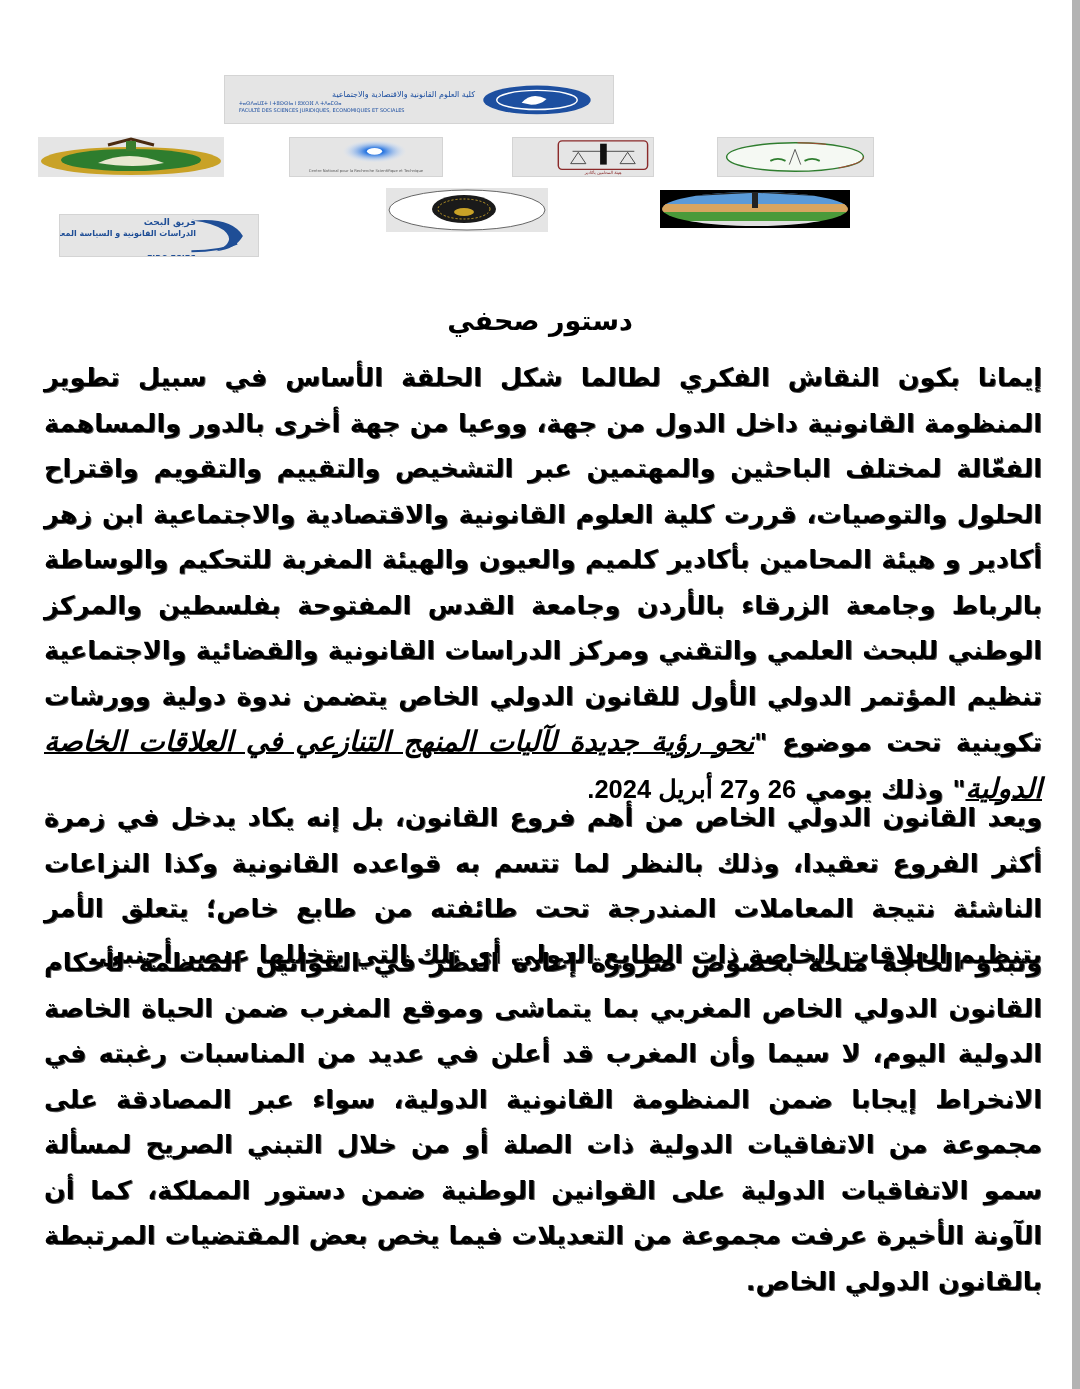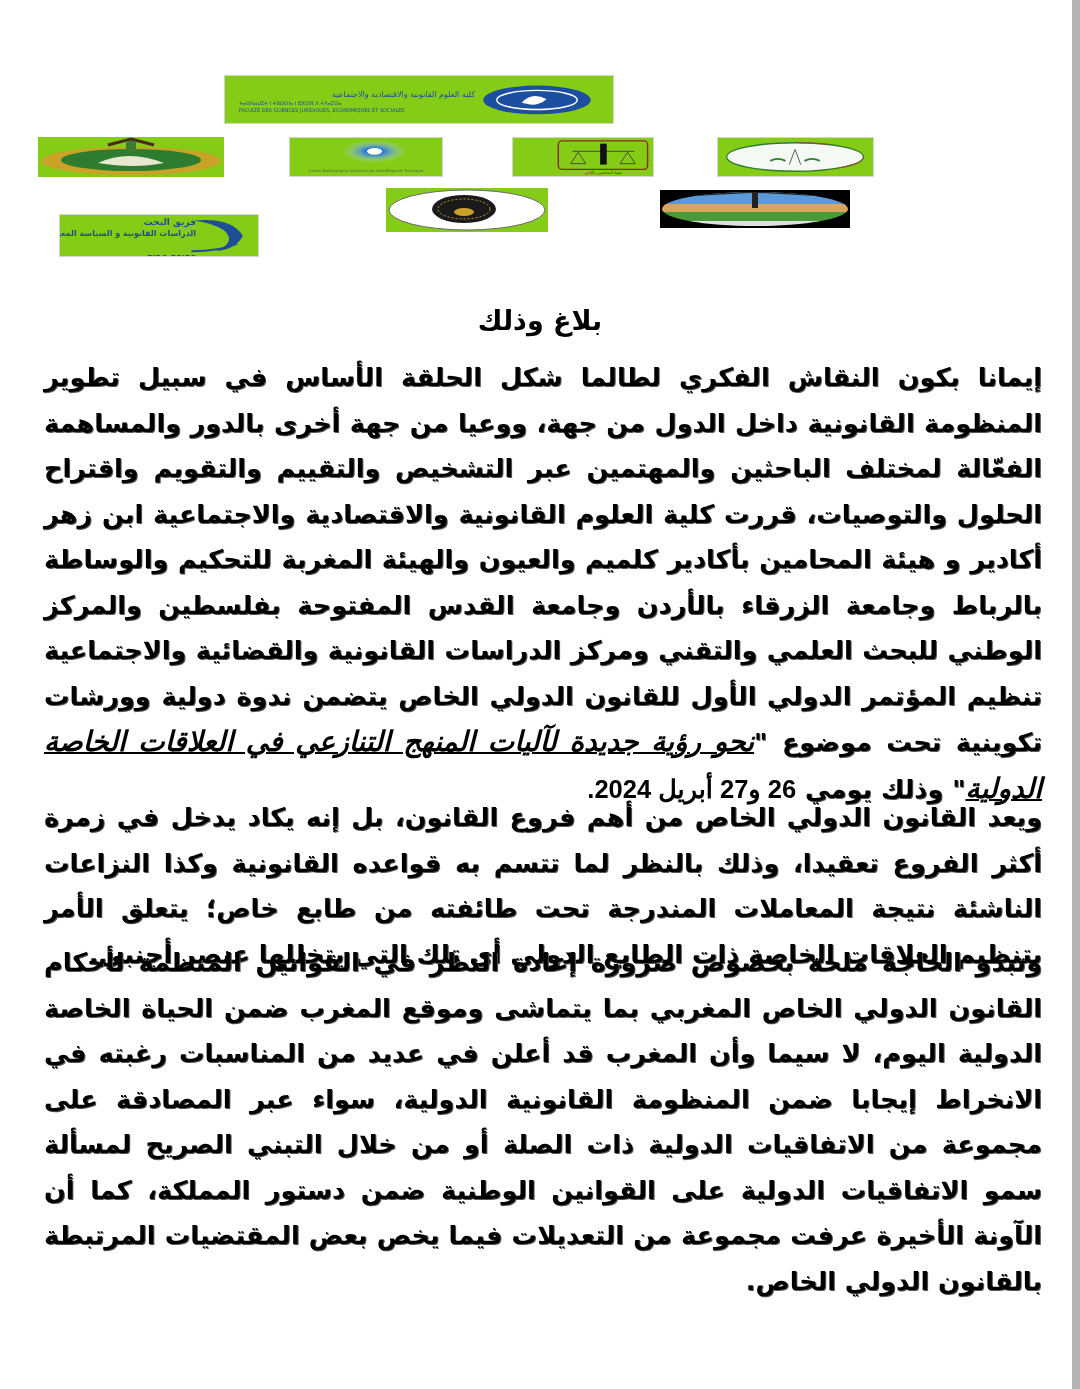--- a/index.html
+++ b/index.html
@@ -1,19 +1,19 @@
 <!DOCTYPE html>
 <html><head>
 <meta charset="utf-8">
 <style>
   html, body { margin: 0; padding: 0; background: #ffffff; }
   body { width: 1080px; height: 1389px; position: relative; overflow: hidden;
          font-family: "DejaVu Sans", "Liberation Sans", sans-serif; color: #000; }
   .scrollbar { position: absolute; right: 0; top: 0; width: 8px; height: 1389px; background: #b3b3b3; }
-  .logo { position: absolute; background: #84cc16; border: 1px solid #d4d4d4; box-sizing: border-box; overflow: hidden; }
+  .logo { position: absolute; background: #e5e5e5; border: 1px solid #d4d4d4; box-sizing: border-box; overflow: hidden; }
   .logo svg { display: block; width: 100%; height: 100%; }
   .logo-text { position: absolute; font-family: "DejaVu Sans", sans-serif; white-space: nowrap; }
 
   .doc { position: absolute; left: 44px; width: 998px; direction: rtl; text-align: justify; }
   .title { position: absolute; top: 305px; left: 0; width: 1080px; text-align: center;
            font-family: "DejaVu Sans", sans-serif; font-weight: bold; font-size: 27px; direction: rtl; }
   .para { font-family: "DejaVu Sans", sans-serif; font-weight: bold; font-size: 25.5px;
           line-height: 45.5px; text-align-last: right; text-shadow: 1px 1px 0 #555; letter-spacing: -0.2px; }
   .p1 { top: 355px; }
   .p2 { top: 795px; }
@@ -114,21 +114,21 @@
       <rect x="0" y="0" width="190" height="16" fill="#5a9ad8"></rect>
       <rect x="0" y="14" width="190" height="8" fill="#d7a560"></rect>
       <rect x="0" y="22" width="190" height="10" fill="#4a9a3a"></rect>
       <rect x="0" y="31" width="190" height="7" fill="#e0e0e0"></rect>
       <path d="M20 6 L95 2 L170 6" stroke="#222" stroke-width="1.5" fill="none"></path>
       <rect x="92" y="2" width="6" height="16" fill="#222"></rect>
     </g>
   </svg>
 </div>
 
-<div class="title">بلاغ وذلك</div>
+<div class="title">دستور صحفي</div>
 
 <div class="doc para p1">
   <span>إيمانا بكون النقاش الفكري لطالما شكل الحلقة الأساس في سبيل تطوير المنظومة القانونية داخل الدول من جهة، ووعيا من جهة أخرى بالدور والمساهمة الفعّالة لمختلف الباحثين والمهتمين عبر التشخيص والتقييم والتقويم واقتراح الحلول والتوصيات، قررت كلية العلوم القانونية والاقتصادية والاجتماعية ابن زهر أكادير و هيئة المحامين بأكادير كلميم والعيون والهيئة المغربة للتحكيم والوساطة بالرباط وجامعة الزرقاء بالأردن وجامعة القدس المفتوحة بفلسطين والمركز الوطني للبحث العلمي والتقني ومركز الدراسات القانونية والقضائية والاجتماعية تنظيم المؤتمر الدولي الأول للقانون الدولي الخاص يتضمن ندوة دولية  وورشات تكوينية تحت موضوع "</span><span class="topic">نحو رؤية جديدة لآليات المنهج التنازعي في العلاقات الخاصة الدولية</span><span>" وذلك يومي </span><span class="date">26 و27 أبريل 2024.</span>
 </div>
 
 <div class="doc para p2">ويعد القانون الدولي الخاص من أهم فروع القانون، بل إنه يكاد يدخل في زمرة أكثر الفروع تعقيدا، وذلك بالنظر لما تتسم به قواعده القانونية وكذا النزاعات الناشئة نتيجة المعاملات المندرجة تحت طائفته من طابع خاص؛ يتعلق الأمر بتنظيم العلاقات الخاصة ذات الطابع الدولي أي تلك التي يتخللها عنصر أجنبي.</div>
 
 <div class="doc para p3">وتبدو الحاجة ملحة بخصوص ضرورة إعادة النظر في القوانين المنظمة لأحكام القانون الدولي الخاص المغربي بما يتماشى وموقع المغرب ضمن الحياة الخاصة الدولية اليوم، لا سيما وأن المغرب قد أعلن في عديد من المناسبات رغبته في الانخراط إيجابا ضمن المنظومة القانونية الدولية، سواء عبر المصادقة على مجموعة من الاتفاقيات الدولية ذات الصلة أو من خلال التبني الصريح لمسألة سمو الاتفاقيات الدولية على القوانين الوطنية ضمن دستور المملكة، كما أن الآونة الأخيرة عرفت مجموعة من التعديلات فيما يخص بعض المقتضيات المرتبطة بالقانون الدولي الخاص.</div>
 
 </body></html>

